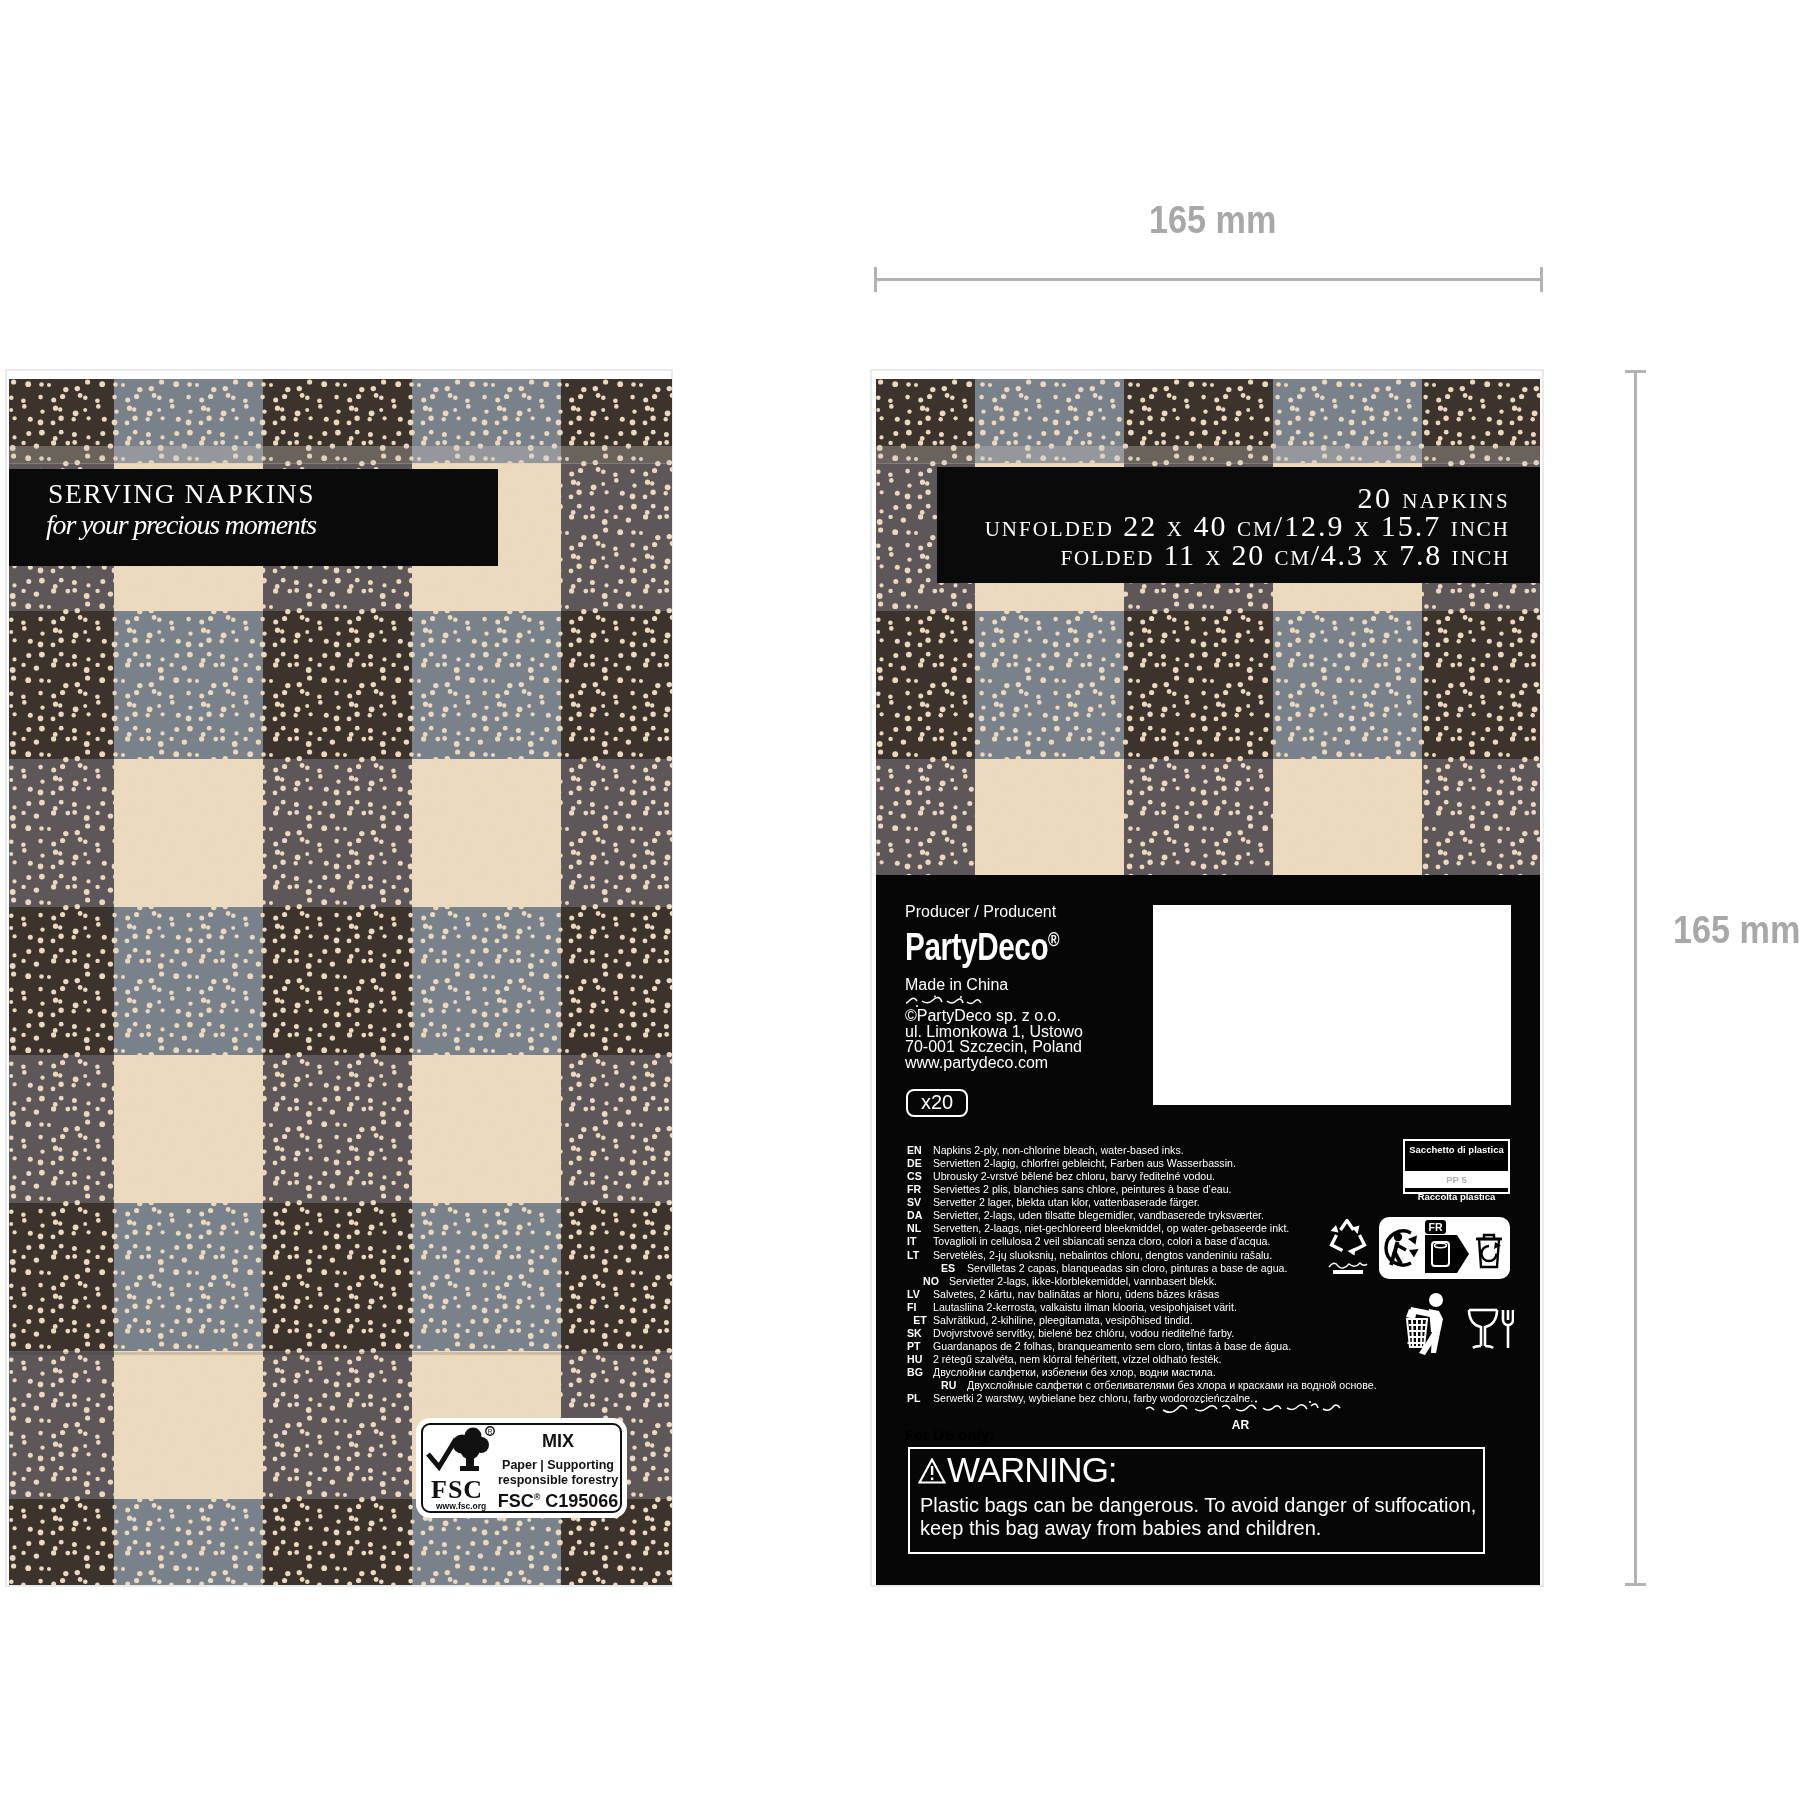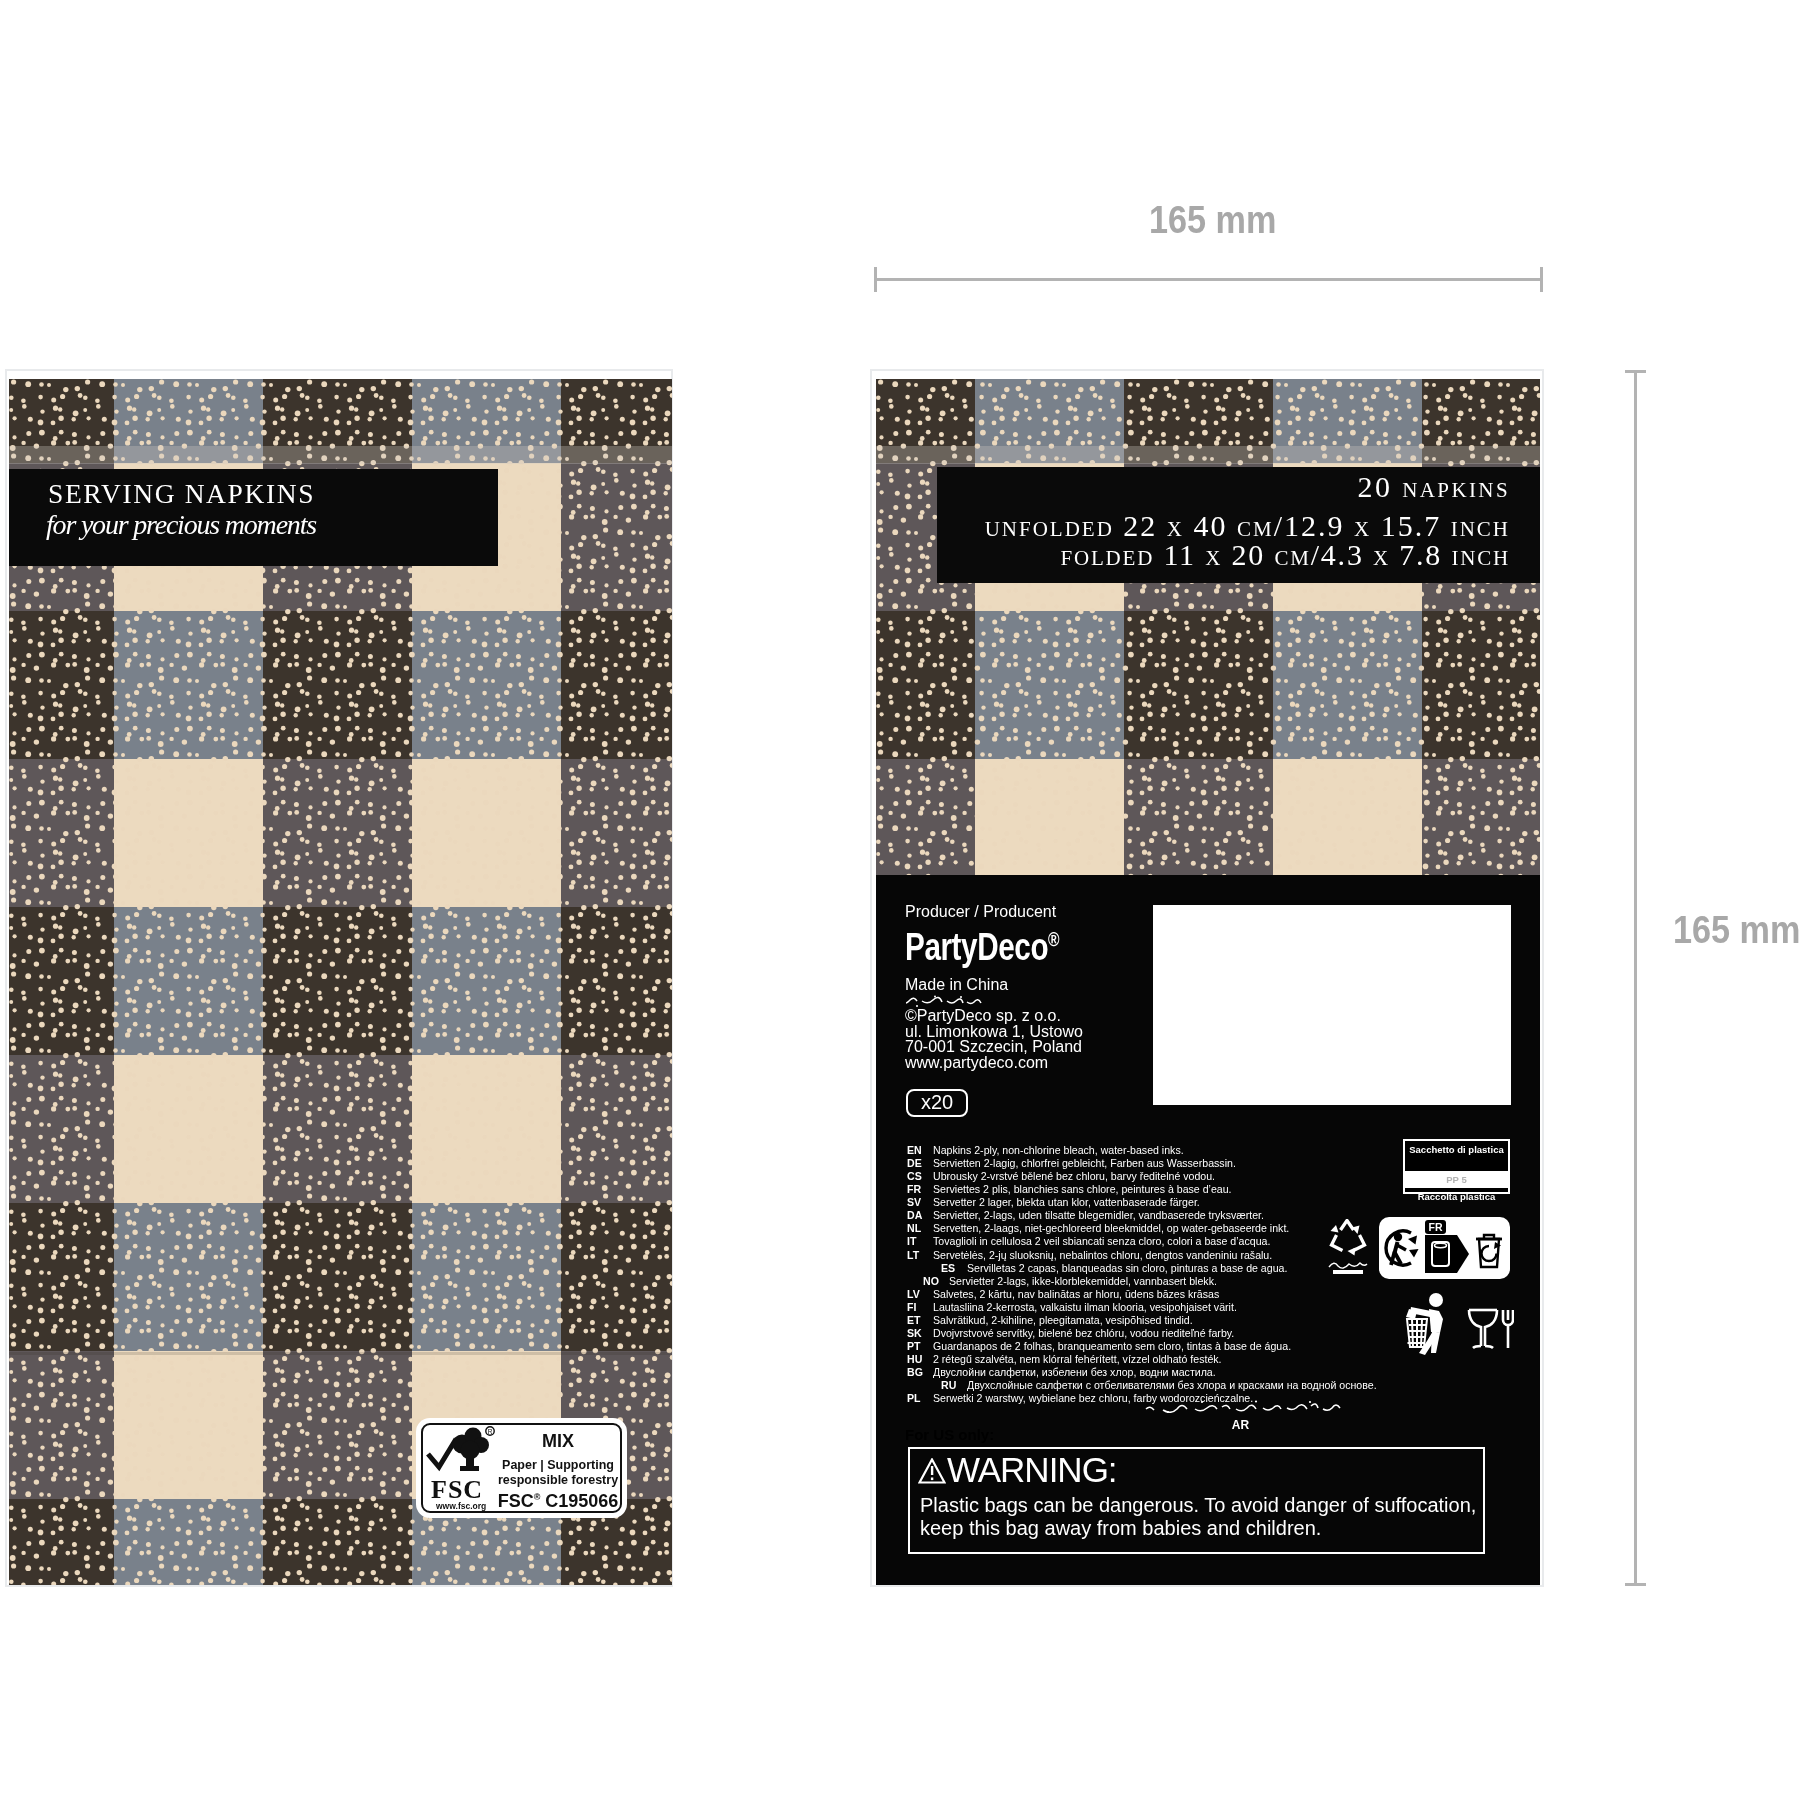--- a/index.html
+++ b/index.html
@@ -128,21 +128,21 @@
       <rect x="149" y="148" width="149" height="148" fill="#ecdabf"></rect>
     </pattern>
   </defs>
   <rect x="0" y="0" width="664" height="1206" fill="url(#plaidR)"></rect>
   <rect x="0" y="0" width="664" height="1206" fill="url(#dots)"></rect>
   <rect x="0" y="67" width="664" height="18" fill="#cdc8c2" opacity="0.32"></rect>
 </svg>
 
 <div class="abs" style="left:937px;top:467px;width:603px;height:116px;background:#0a0a0a;"></div>
 
-<div class="abs nw" style="left:937px;top:472px;width:573px;text-align:right;font-family:'Liberation Serif',serif;font-size:30px;letter-spacing:2.4px;color:#fff;line-height:1;font-variant:small-caps;">20 napkins</div>
+<div class="abs nw" style="left:937px;top:483px;width:573px;text-align:right;font-family:'Liberation Serif',serif;font-size:30px;letter-spacing:2.4px;color:#fff;line-height:1;font-variant:small-caps;">20 napkins</div>
 
 <div class="abs nw" style="left:937px;top:511px;width:573px;text-align:right;font-family:'Liberation Serif',serif;font-size:30px;letter-spacing:2px;color:#fff;line-height:1;font-variant:small-caps;">unfolded 22 x 40 cm/12.9 x 15.7 inch</div>
 
 <div class="abs nw" style="left:937px;top:540px;width:573px;text-align:right;font-family:'Liberation Serif',serif;font-size:30px;letter-spacing:1.8px;color:#fff;line-height:1;font-variant:small-caps;">folded 11 x 20 cm/4.3 x 7.8 inch</div>
 
 <div class="abs" style="left:876px;top:875px;width:664px;height:710px;background:#060606;"></div>
 
 <div class="abs nw" style="left:905px;top:904px;color:#fff;font-size:16px;line-height:1;">Producer / Producent</div>
 
 <div class="abs nw" style="left:905px;top:928px;color:#fff;font-size:38px;font-weight:700;letter-spacing:-0.5px;line-height:1;transform:scaleX(0.78);transform-origin:0 0;">PartyDeco<sup style="font-size:20px;">®</sup></div>
@@ -171,21 +171,21 @@
     <div><span style="display:inline-block;width:26px;font-weight:700;">FR</span>Serviettes 2 plis, blanchies sans chlore, peintures à base d’eau.</div>
     <div><span style="display:inline-block;width:26px;font-weight:700;">SV</span>Servetter 2 lager, blekta utan klor, vattenbaserade färger.</div>
     <div><span style="display:inline-block;width:26px;font-weight:700;">DA</span>Servietter, 2-lags, uden tilsatte blegemidler, vandbaserede tryksværter.</div>
     <div><span style="display:inline-block;width:26px;font-weight:700;">NL</span>Servetten, 2-laags, niet-gechloreerd bleekmiddel, op water-gebaseerde inkt.</div>
     <div><span style="display:inline-block;width:26px;font-weight:700;">IT</span>Tovaglioli in cellulosa 2 veil sbiancati senza cloro, colori a base d’acqua.</div>
     <div><span style="display:inline-block;width:26px;font-weight:700;">LT</span>Servetėlės, 2-jų sluoksnių, nebalintos chloru, dengtos vandeniniu rašalu.</div>
     <div><span style="display:inline-block;width:26px;font-weight:700;padding-left:34px;">ES</span>Servilletas 2 capas, blanqueadas sin cloro, pinturas a base de agua.</div>
     <div><span style="display:inline-block;width:26px;font-weight:700;padding-left:16px;">NO</span>Servietter 2-lags, ikke-klorblekemiddel, vannbasert blekk.</div>
     <div><span style="display:inline-block;width:26px;font-weight:700;">LV</span>Salvetes, 2 kārtu, nav balinātas ar hloru, ūdens bāzes krāsas</div>
     <div><span style="display:inline-block;width:26px;font-weight:700;">FI</span>Lautasliina 2-kerrosta, valkaistu ilman klooria, vesipohjaiset värit.</div>
-    <div><span style="display:inline-block;width:26px;font-weight:700;">ET</span>Salvrätikud, 2-kihiline, pleegitamata, vesipõhised tindid.</div>
+    <div><span style="display:inline-block;width:26px;font-weight:700;text-align:center;">ET</span>Salvrätikud, 2-kihiline, pleegitamata, vesipõhised tindid.</div>
     <div><span style="display:inline-block;width:26px;font-weight:700;">SK</span>Dvojvrstvové servítky, bielené bez chlóru, vodou riediteľné farby.</div>
     <div><span style="display:inline-block;width:26px;font-weight:700;">PT</span>Guardanapos de 2 folhas, branqueamento sem cloro, tintas à base de água.</div>
     <div><span style="display:inline-block;width:26px;font-weight:700;">HU</span>2 rétegű szalvéta, nem klórral fehérített, vízzel oldható festék.</div>
     <div><span style="display:inline-block;width:26px;font-weight:700;">BG</span>Двуслойни салфетки, избелени без хлор, водни мастила.</div>
     <div><span style="display:inline-block;width:26px;font-weight:700;margin-left:34px;">RU</span>Двухслойные салфетки с отбеливателями без хлора и красками на водной основе.</div>
     <div><span style="display:inline-block;width:26px;font-weight:700;">PL</span>Serwetki 2 warstwy, wybielane bez chloru, farby wodorozcieńczalne.</div>
   </div>
 
 <div class="abs" style="left:1403px;top:1139px;width:107px;height:55px;border:2px solid #fff;box-sizing:border-box;background:#000;">
   <div class="nw" style="height:30px;color:#fff;font-size:9.5px;font-weight:700;text-align:center;line-height:17px;">Sacchetto di plastica</div>

